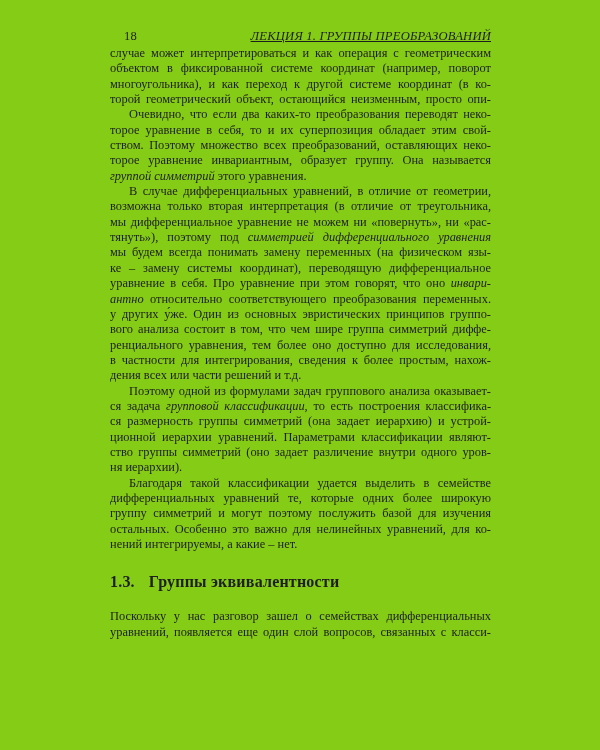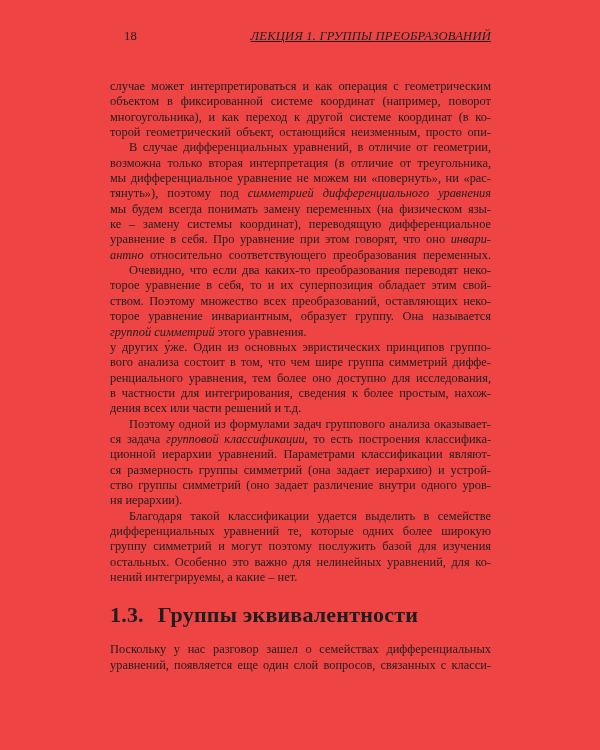--- a/index.html
+++ b/index.html
@@ -4,21 +4,21 @@
 <style>
   html, body {
     margin: 0;
     padding: 0;
     background: #ffffff;
   }
   .sheet {
     position: relative;
     width: 600px;
     height: 750px;
-    background: #ef4444;
+    background: #84cc16;
     overflow: hidden;
     font-family: "Liberation Serif", "DejaVu Serif", serif;
     color: #1e1e1e;
   }
   .running-header {
     position: absolute;
     left: 110px;
     top: 29px;
     width: 381px;
     display: flex;
@@ -33,21 +33,21 @@
   }
   .chapter-title {
     font-style: italic;
     letter-spacing: 0.2px;
     white-space: nowrap;
     text-decoration: underline;
   }
   .content {
     position: absolute;
     left: 110px;
-    top: 79px;
+    top: 46px;
     width: 381px;
     font-size: 12.4px;
     line-height: 15.35px;
     font-family: Liberation Serif, serif;
   }
   .paragraph { margin: 0; }
   .line {
     text-align: left;
     min-height: 15.35px;
   }
@@ -56,21 +56,21 @@
     text-align-last: justify;
   }
   .line.indent {
     text-indent: 19px;
   }
   .line i {
     font-style: italic;
   }
   .section-heading {
     margin: 19px 0 16px 0;
-    font-size: 22px;
+    font-size: 16px;
     line-height: 22px;
     font-weight: bold;
     letter-spacing: 0.2px;
   }
   .section-heading .sec-number {
     margin-right: 14px;
   }
 </style>
 </head>
 <body>
@@ -81,48 +81,48 @@
     <span class="chapter-title">ЛЕКЦИЯ 1. ГРУППЫ ПРЕОБРАЗОВАНИЙ</span>
   </div>
   <div class="content">
       <div class="paragraph">
         <div class="line just"><span>случае может интерпретироваться и как операция с геометрическим</span></div>
         <div class="line just"><span>объектом в фиксированной системе координат (например, поворот</span></div>
         <div class="line just"><span>многоугольника), и как переход к другой системе координат (в ко-</span></div>
         <div class="line just"><span>торой геометрический объект, остающийся неизменным, просто опи-</span></div>
       </div>
       <div class="paragraph">
+        <div class="line just indent"><span>Очевидно, что если два каких-то преобразования переводят неко-</span></div>
+        <div class="line just"><span>торое уравнение в себя, то и их суперпозиция обладает этим свой-</span></div>
+        <div class="line just"><span>ством. Поэтому множество всех преобразований, оставляющих неко-</span></div>
+        <div class="line just"><span>торое уравнение инвариантным, образует группу. Она называется</span></div>
+        <div class="line"><i>группой симметрий</i><span> этого уравнения.</span></div>
+      </div>
+      <div class="paragraph">
         <div class="line just indent"><span>В случае дифференциальных уравнений, в отличие от геометрии,</span></div>
         <div class="line just"><span>возможна только вторая интерпретация (в отличие от треугольника,</span></div>
         <div class="line just"><span>мы дифференциальное уравнение не можем ни «повернуть», ни «рас-</span></div>
         <div class="line just"><span>тянуть»), поэтому под </span><i>симметрией дифференциального уравнения</i></div>
         <div class="line just"><span>мы будем всегда понимать замену переменных (на физическом язы-</span></div>
         <div class="line just"><span>ке – замену системы координат), переводящую дифференциальное</span></div>
         <div class="line just"><span>уравнение в себя. Про уравнение при этом говорят, что оно </span><i>инвари-</i></div>
         <div class="line just"><i>антно</i><span> относительно соответствующего преобразования переменных.</span></div>
-      </div>
-      <div class="paragraph">
-        <div class="line just indent"><span>Очевидно, что если два каких-то преобразования переводят неко-</span></div>
-        <div class="line just"><span>торое уравнение в себя, то и их суперпозиция обладает этим свой-</span></div>
-        <div class="line just"><span>ством. Поэтому множество всех преобразований, оставляющих неко-</span></div>
-        <div class="line just"><span>торое уравнение инвариантным, образует группу. Она называется</span></div>
-        <div class="line"><i>группой симметрий</i><span> этого уравнения.</span></div>
       </div>
       <div class="paragraph">
         <div class="line just"><span>у других у́же. Один из основных эвристических принципов группо-</span></div>
         <div class="line just"><span>вого анализа состоит в том, что чем шире группа симметрий диффе-</span></div>
         <div class="line just"><span>ренциального уравнения, тем более оно доступно для исследования,</span></div>
         <div class="line just"><span>в частности для интегрирования, сведения к более простым, нахож-</span></div>
         <div class="line"><span>дения всех или части решений и т.д.</span></div>
       </div>
       <div class="paragraph">
         <div class="line just indent"><span>Поэтому одной из формулами задач группового анализа оказывает-</span></div>
         <div class="line just"><span>ся задача </span><i>групповой классификации</i><span>, то есть построения классифика-</span></div>
+        <div class="line just"><span>ся размерность группы симметрий (она задает иерархию) и устрой-</span></div>
         <div class="line just"><span>ционной иерархии уравнений. Параметрами классификации являют-</span></div>
-        <div class="line just"><span>ся размерность группы симметрий (она задает иерархию) и устрой-</span></div>
         <div class="line just"><span>ство группы симметрий (оно задает различение внутри одного уров-</span></div>
         <div class="line"><span>ня иерархии).</span></div>
       </div>
       <div class="paragraph">
         <div class="line just indent"><span>Благодаря такой классификации удается выделить в семействе</span></div>
         <div class="line just"><span>дифференциальных уравнений те, которые одних более широкую</span></div>
         <div class="line just"><span>группу симметрий и могут поэтому послужить базой для изучения</span></div>
         <div class="line just"><span>остальных. Особенно это важно для нелинейных уравнений, для ко-</span></div>
         <div class="line"><span>нений интегрируемы, а какие – нет.</span></div>
       </div>

